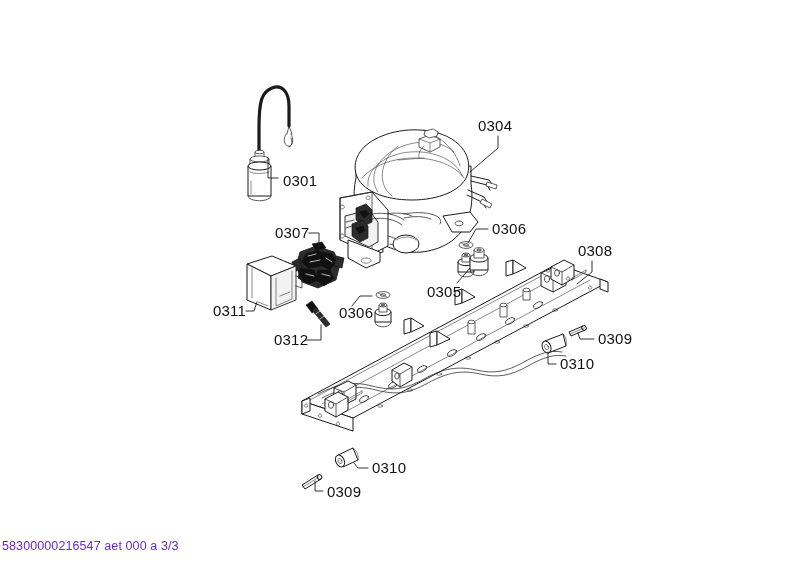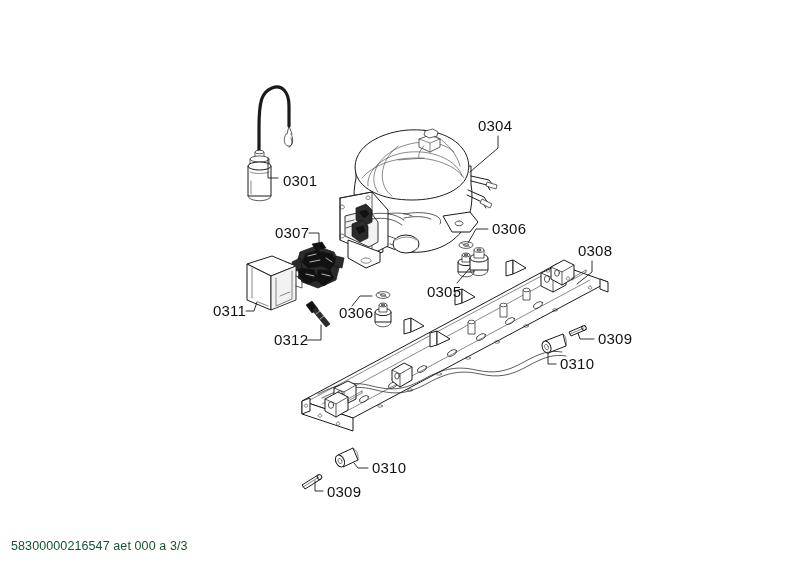--- a/index.html
+++ b/index.html
@@ -88,25 +88,25 @@
     stroke-linejoin: round;
   }
   .callout-text {
     font-family: "Liberation Sans", sans-serif;
     font-size: 15px;
     fill: #111111;
     letter-spacing: 0.2px;
   }
   .footer {
     position: absolute;
-    left: 11px;
+    left: 2px;
     top: 539px;
     font-size: 12.5px;
     letter-spacing: 0.1px;
-    color: #14532d;
+    color: #6d28d9;
     white-space: nowrap;
   }
 </style>
 </head>
 <body>
 
 <div id="sheet">
 
   <svg class="diagram-svg" viewBox="0 0 800 566" xmlns="http://www.w3.org/2000/svg">
 

